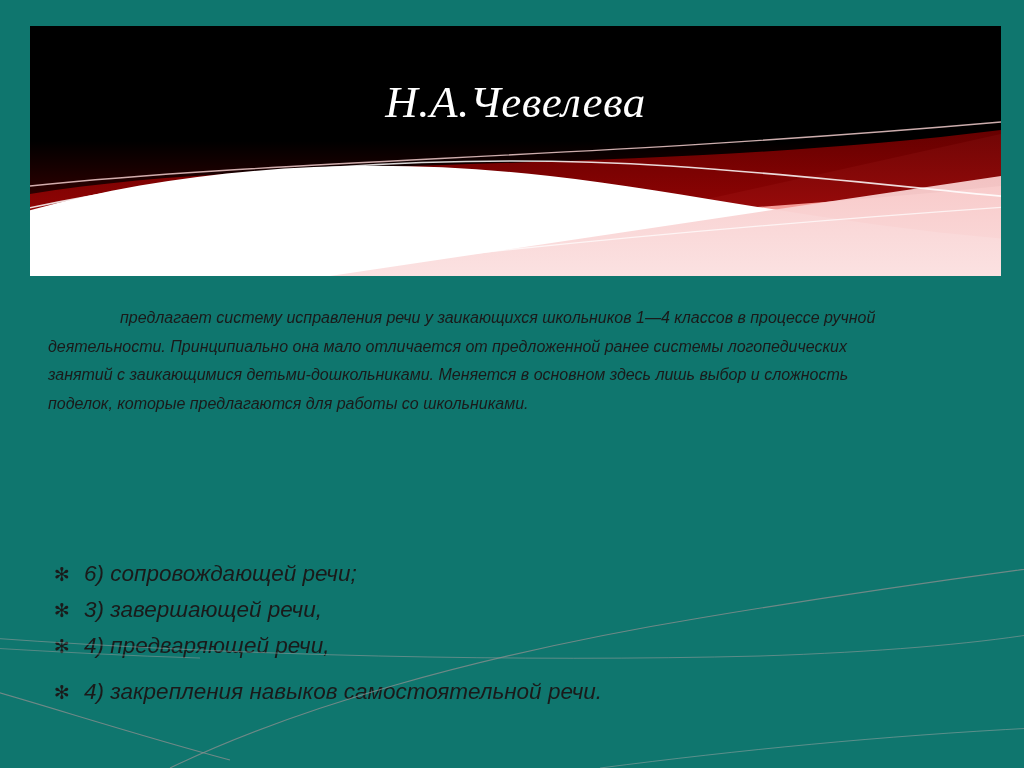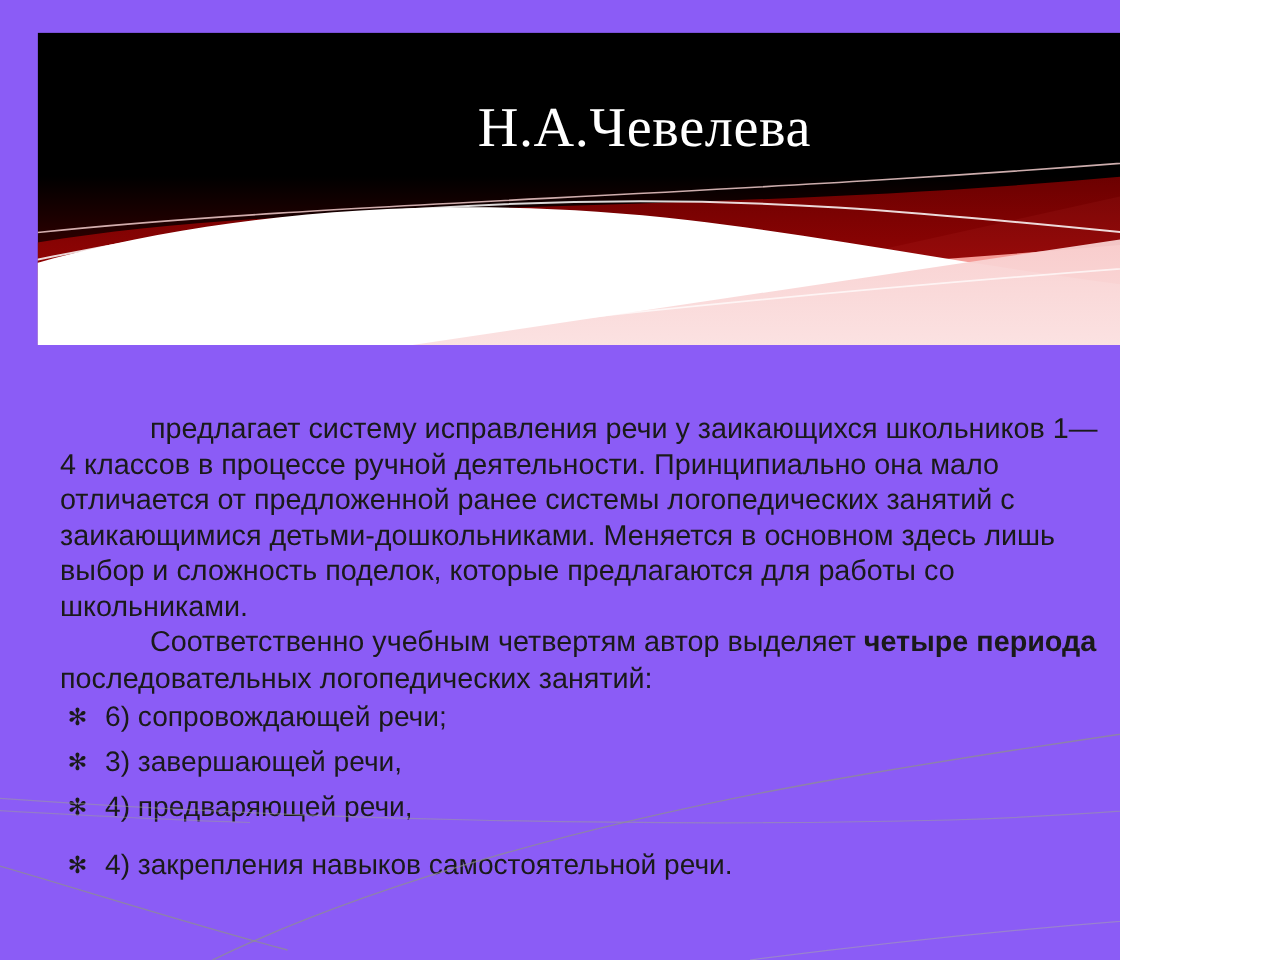--- a/index.html
+++ b/index.html
@@ -2,25 +2,26 @@
 <html><head>
 <meta charset="utf-8">
 <style>
   html, body {
     margin: 0;
     padding: 0;
     background: #ffffff;
   }
   #slide {
     position: relative;
-    width: 896px;
+    width: 1024px;
     height: 768px;
-    background: #8b5cf6;
+    background: #0f766e;
     overflow: hidden;
     font-family: "Liberation Sans", sans-serif;
+    font-style: italic;
   }
 
   
   #banner {
     position: absolute;
     left: 30px;
     top: 26px;
     width: 971px;
     height: 250px;
     overflow: hidden;
@@ -52,23 +53,22 @@
   }
   #corner-decor svg { display: block; }
 
   
   #body-text {
     position: absolute;
     left: 48px;
     top: 304px;
     width: 840px;
     color: #1a1a1a;
-    font-size: 23px;
+    font-size: 16px;
     line-height: 28.5px;
-    margin-top: 24px;
   }
   .para {
     margin: 0;
     text-indent: 72px;
     text-align: left;
     white-space: normal;
   }
   .para.second {
     margin-top: 0px;
   }
@@ -155,21 +155,20 @@
         <path d="M 0,160 C 250,134 560,132 971,96" fill="none" stroke="#ffd8d8" stroke-width="1.3" opacity="0.8"></path>
         <path d="M 250,250 C 440,226 700,200 991,180" fill="none" stroke="#ffffff" stroke-width="1.4" opacity="0.7"></path>
       </g>
     </svg>
   </div>
 
   <div id="title">Н.А.Чевелева</div>
 
   <div id="body-text">
     <p class="para">предлагает систему исправления речи у заикающихся школьников 1—4 классов в процессе ручной деятельности. Принципиально она мало отличается от предложенной ранее системы логопедических занятий с заикающимися детьми-дошкольниками. Меняется в основном здесь лишь выбор и сложность поделок, которые предлагаются для работы со школьниками.</p>
-    <p class="para second"><span>Соответственно учебным четвертям автор выделяет </span><b>четыре периода</b><span> последовательных логопедических занятий:</span></p>
   </div>
 
   <div id="bullets">
     <div class="bullet-row">
       <span class="bullet-mark">✻</span>
       <span class="bullet-text">6) сопровождающей речи;</span>
     </div>
     <div class="bullet-row">
       <span class="bullet-mark">✻</span>
       <span class="bullet-text">3) завершающей речи,</span>

